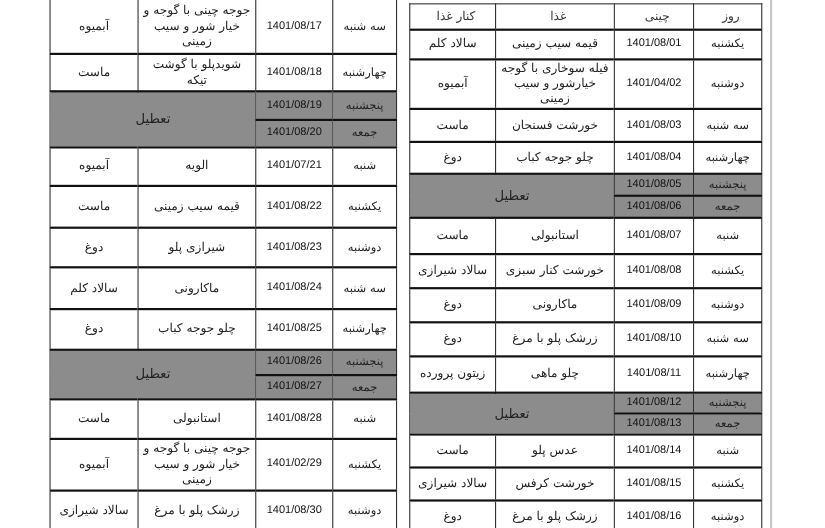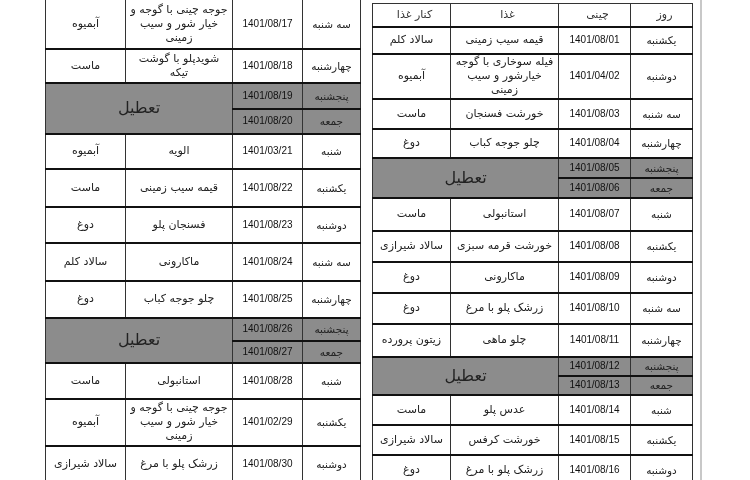--- a/index.html
+++ b/index.html
@@ -6,21 +6,21 @@
   body { width:750px; height:480px; overflow:hidden; position:relative;
          font-family:"DejaVu Sans", sans-serif; color:#222; }
   .tbl { position:absolute; border-collapse:collapse; direction:rtl; table-layout:fixed; }
   .tbl td, .tbl th { border:1px solid #333; text-align:center; vertical-align:middle;
                      padding:0 4px; font-size:11px; line-height:14px; font-weight:normal; overflow:hidden; }
   .tbl th { color:#333;padding-left:10px; }
   .tbl .date { font-family:"Liberation Sans", sans-serif; font-size:10px; color:#111; }
   .tbl .day { font-size:10.5px; }
   .tbl tr.thick td { border-top:2px solid #111; }
   .tbl td.hol { background:#8c8c8c;margin-top:40px; }
-  .tbl td.holtxt { background:#8c8c8c; font-size:16px; }
+  .tbl td.holtxt { background:#8c8c8c; font-size:12px; }
   .tbl tr.split td.date, .tbl tr.split td.day { border-top:2px solid #111; }
   #right-table { left:372px; top:3px; width:320px; }
   #left-table { left:45px; top:-1px; width:315px; }
   .vline { position:absolute; top:0; height:480px; width:2px; background:#c8c8c8; }
 </style>
 </head>
 <body>
 
 <div class="vline" style="left:700px;"></div>
 
@@ -75,21 +75,21 @@
     </tr>
     <tr class="thick" style="height:33px">
       <td class="day">شنبه</td>
       <td class="date">1401/08/07</td>
       <td>استانبولی</td>
       <td>ماست</td>
     </tr>
     <tr class="thick" style="height:31px">
       <td class="day">یکشنبه</td>
       <td class="date">1401/08/08</td>
-      <td>خورشت قرمه سبزی</td>
+      <td>خورشت کنار سبزی</td>
       <td>سالاد شیرازی</td>
     </tr>
     <tr class="thick" style="height:31px">
       <td class="day">دوشنبه</td>
       <td class="date">1401/08/09</td>
       <td>ماکارونی</td>
       <td>دوغ</td>
     </tr>
     <tr class="thick" style="height:31px">
       <td class="day">سه شنبه</td>
@@ -157,34 +157,34 @@
       <td class="day hol">پنجشنبه</td>
       <td class="date hol">1401/08/19</td>
       <td class="holtxt" colspan="2" rowspan="2">تعطیل</td>
     </tr>
     <tr class="split" style="height:25px">
       <td class="day hol">جمعه</td>
       <td class="date hol">1401/08/20</td>
     </tr>
     <tr class="thick" style="height:35px">
       <td class="day">شنبه</td>
-      <td class="date">1401/03/21</td>
+      <td class="date">1401/07/21</td>
       <td>الویه</td>
       <td>آبمیوه</td>
     </tr>
     <tr class="thick" style="height:38px">
       <td class="day">یکشنبه</td>
       <td class="date">1401/08/22</td>
       <td>قیمه سیب زمینی</td>
       <td>ماست</td>
     </tr>
     <tr class="thick" style="height:36px">
       <td class="day">دوشنبه</td>
       <td class="date">1401/08/23</td>
-      <td>فسنجان پلو</td>
+      <td>شیرازی پلو</td>
       <td>دوغ</td>
     </tr>
     <tr class="thick" style="height:38px">
       <td class="day">سه شنبه</td>
       <td class="date">1401/08/24</td>
       <td>ماکارونی</td>
       <td>سالاد کلم</td>
     </tr>
     <tr class="thick" style="height:37px">
       <td class="day">چهارشنبه</td>

